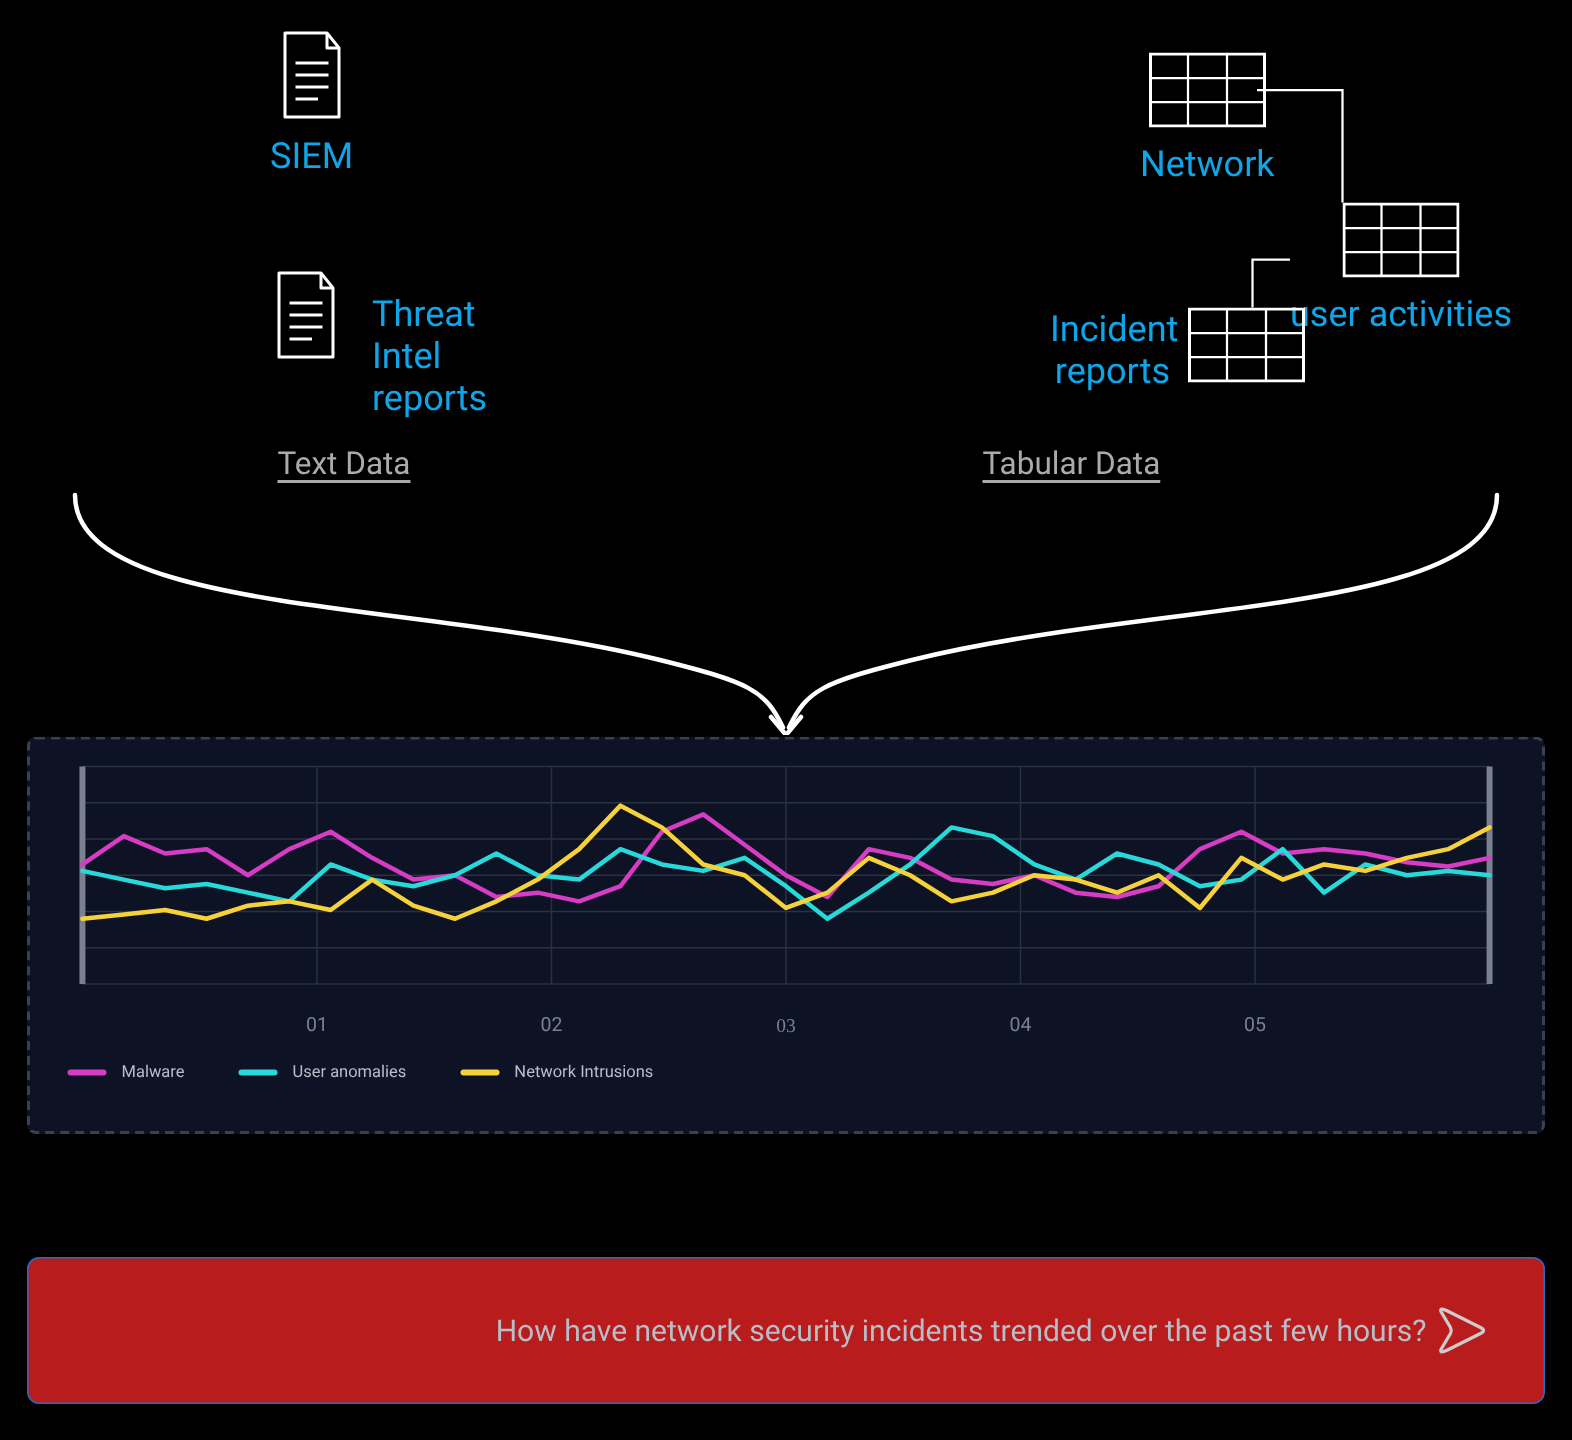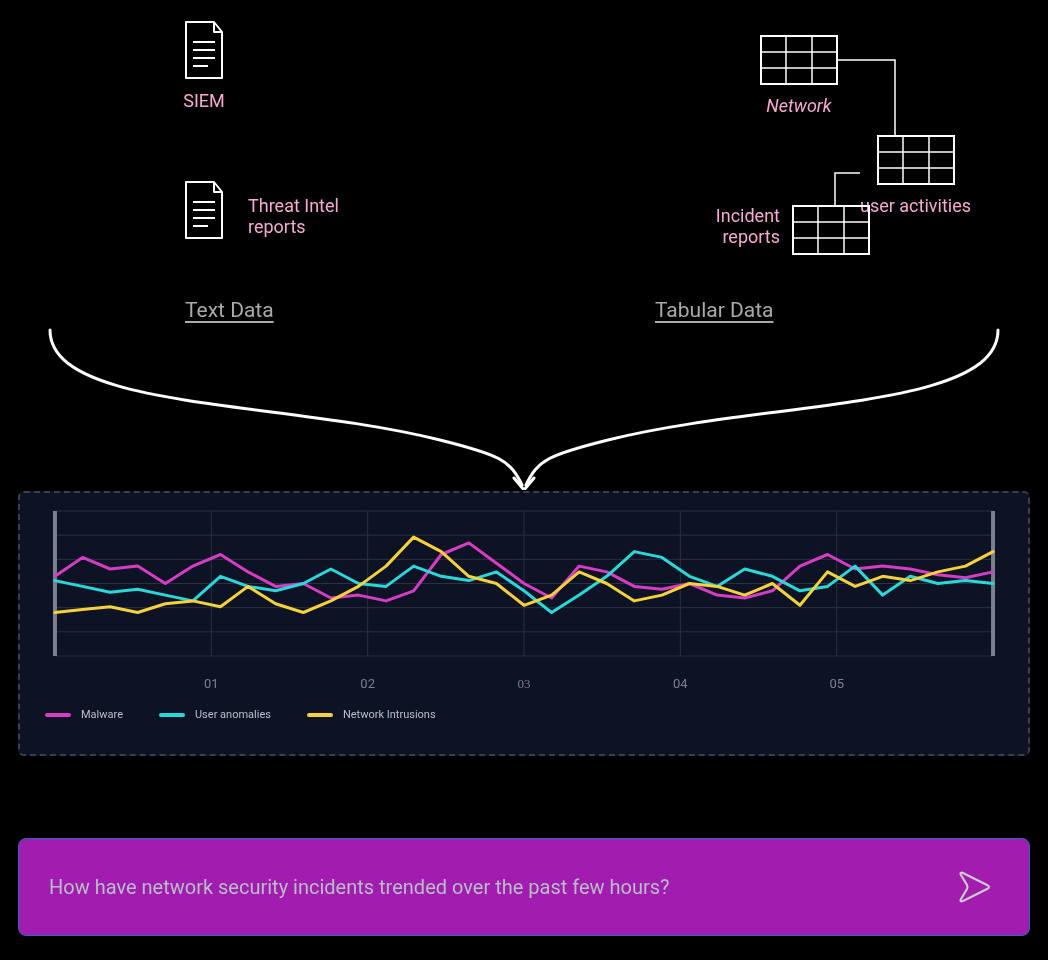--- a/index.html
+++ b/index.html
@@ -12,30 +12,30 @@
       position: relative;
       overflow: hidden;
     }
     
     .data-sources {
       position: relative;
       width: 100%;
       height: 320px;
     }
     .doc-item { position: absolute; text-align: center; }
-    .doc-label { color: #f9a8d4; font-size: 18px; margin-top: 6px; white-space: nowrap; }
+    .doc-label { color: #0ea5e9; font-size: 24px; margin-top: 6px; white-space: nowrap; }
     
     .network-logs { left: 50px; top: 80px; }
     .siem { left: 180px; top: 20px; }
     .threat-intel { left: 180px; top: 180px; text-align: left; }
     .threat-intel .doc-row { display: flex; align-items: flex-start; gap: 20px; }
     .threat-intel .doc-label { margin-top: 15px; }
     
     .table-item { position: absolute; }
-    .network { left: 760px; top: 35px; text-align: center; font-style: italic; }
+    .network { left: 760px; top: 35px; text-align: center; }
     .useract { left: 860px; top: 135px; text-align: center; }
     .incident { left: 700px; top: 205px; display: flex; gap: 12px; align-items: flex-start; }
     .incident .doc-label { text-align: right; margin-top: 0; }
     
     .group-title {
       position: absolute;
       color: #aaa;
       font-size: 21px;
       text-decoration: underline;
       text-underline-offset: 4px;
@@ -75,27 +75,27 @@
     .legend-item { display: flex; align-items: center; gap: 10px; }
     .legend-swatch { width: 26px; height: 4px; border-radius: 2px; }
     .legend-label { font-size: 11px; color: #b8bec7; }
     
     .prompt-box {
       position: absolute;
       left: 18px;
       top: 838px;
       width: 1012px;
       height: 98px;
-      background: #a21caf;
+      background: #b91c1c;
       border: 1px solid #2a6bc9;
       border-radius: 8px;
       display: flex;
       align-items: center;
       padding: 0 30px;
-      justify-content: space-between;
+      justify-content: flex-end;
     }
     .prompt-text { font-size: 20px; color: #b8bec7; }
     .send-btn { width: 48px; height: 48px; display: flex; align-items: center; justify-content: center; cursor: pointer; }
     
     .connector-line { stroke: #fff; stroke-width: 1.5; fill: none; }
   </style>
 </head>
 <body>
 
 <div class="data-sources">

